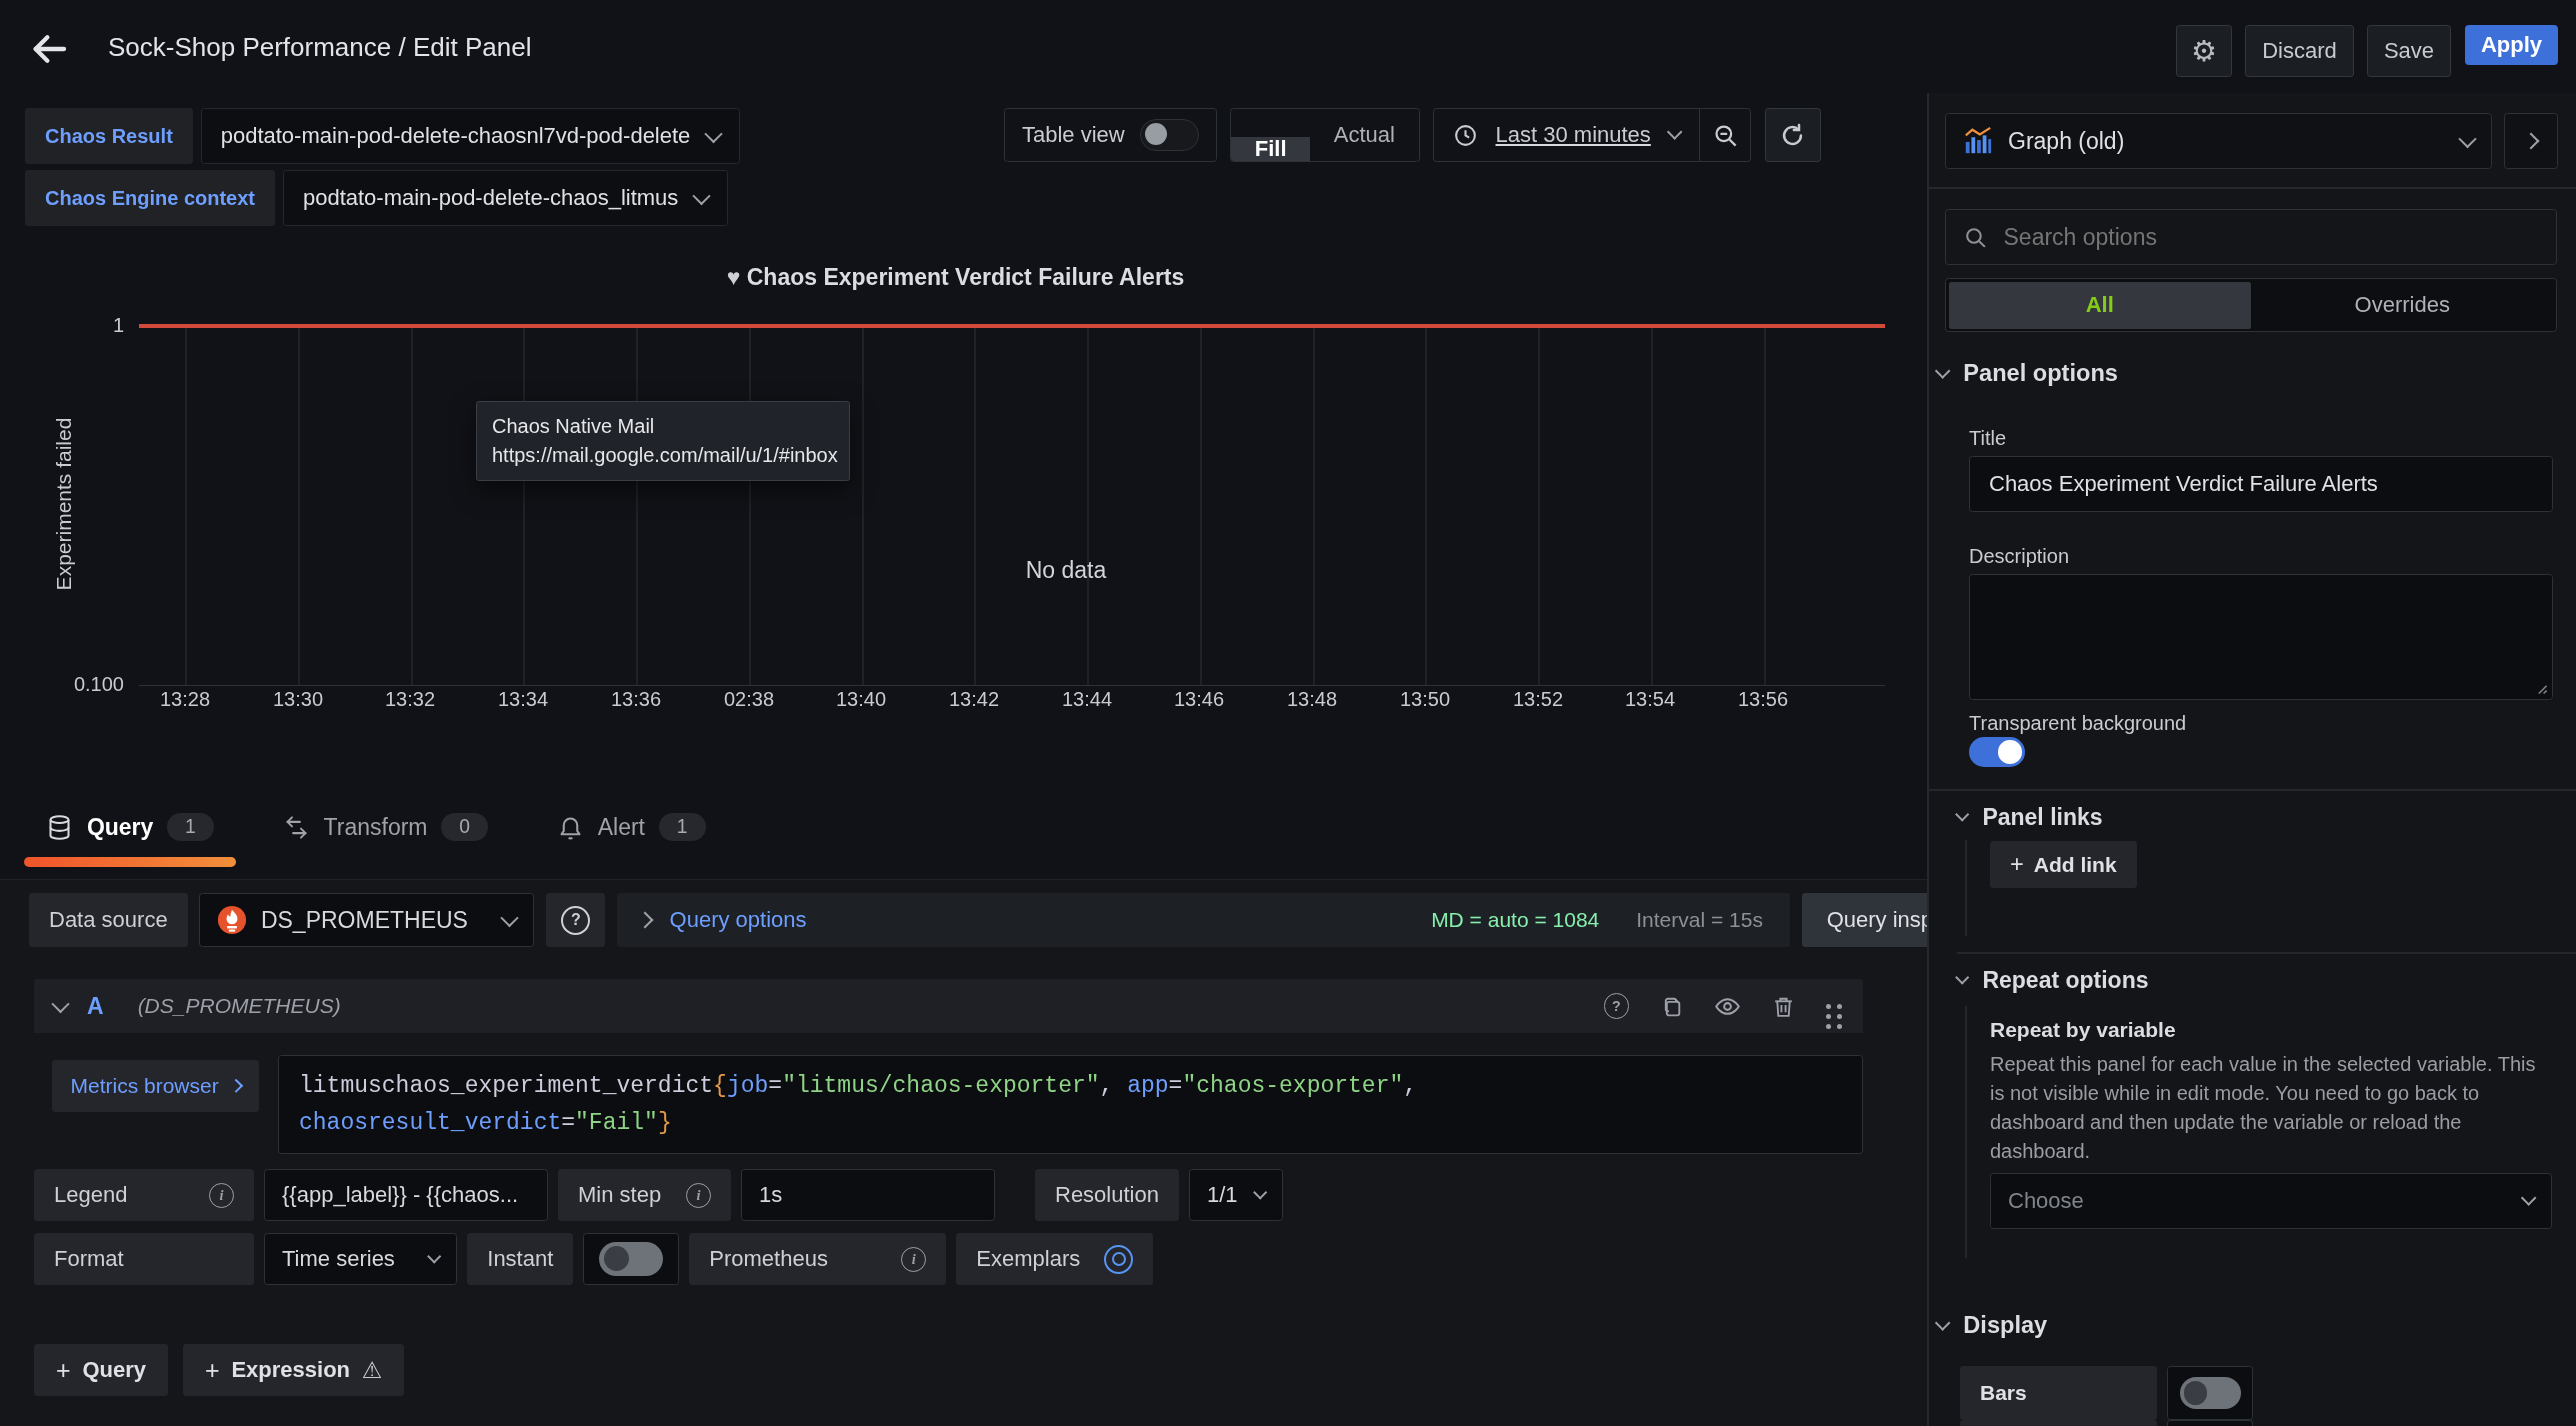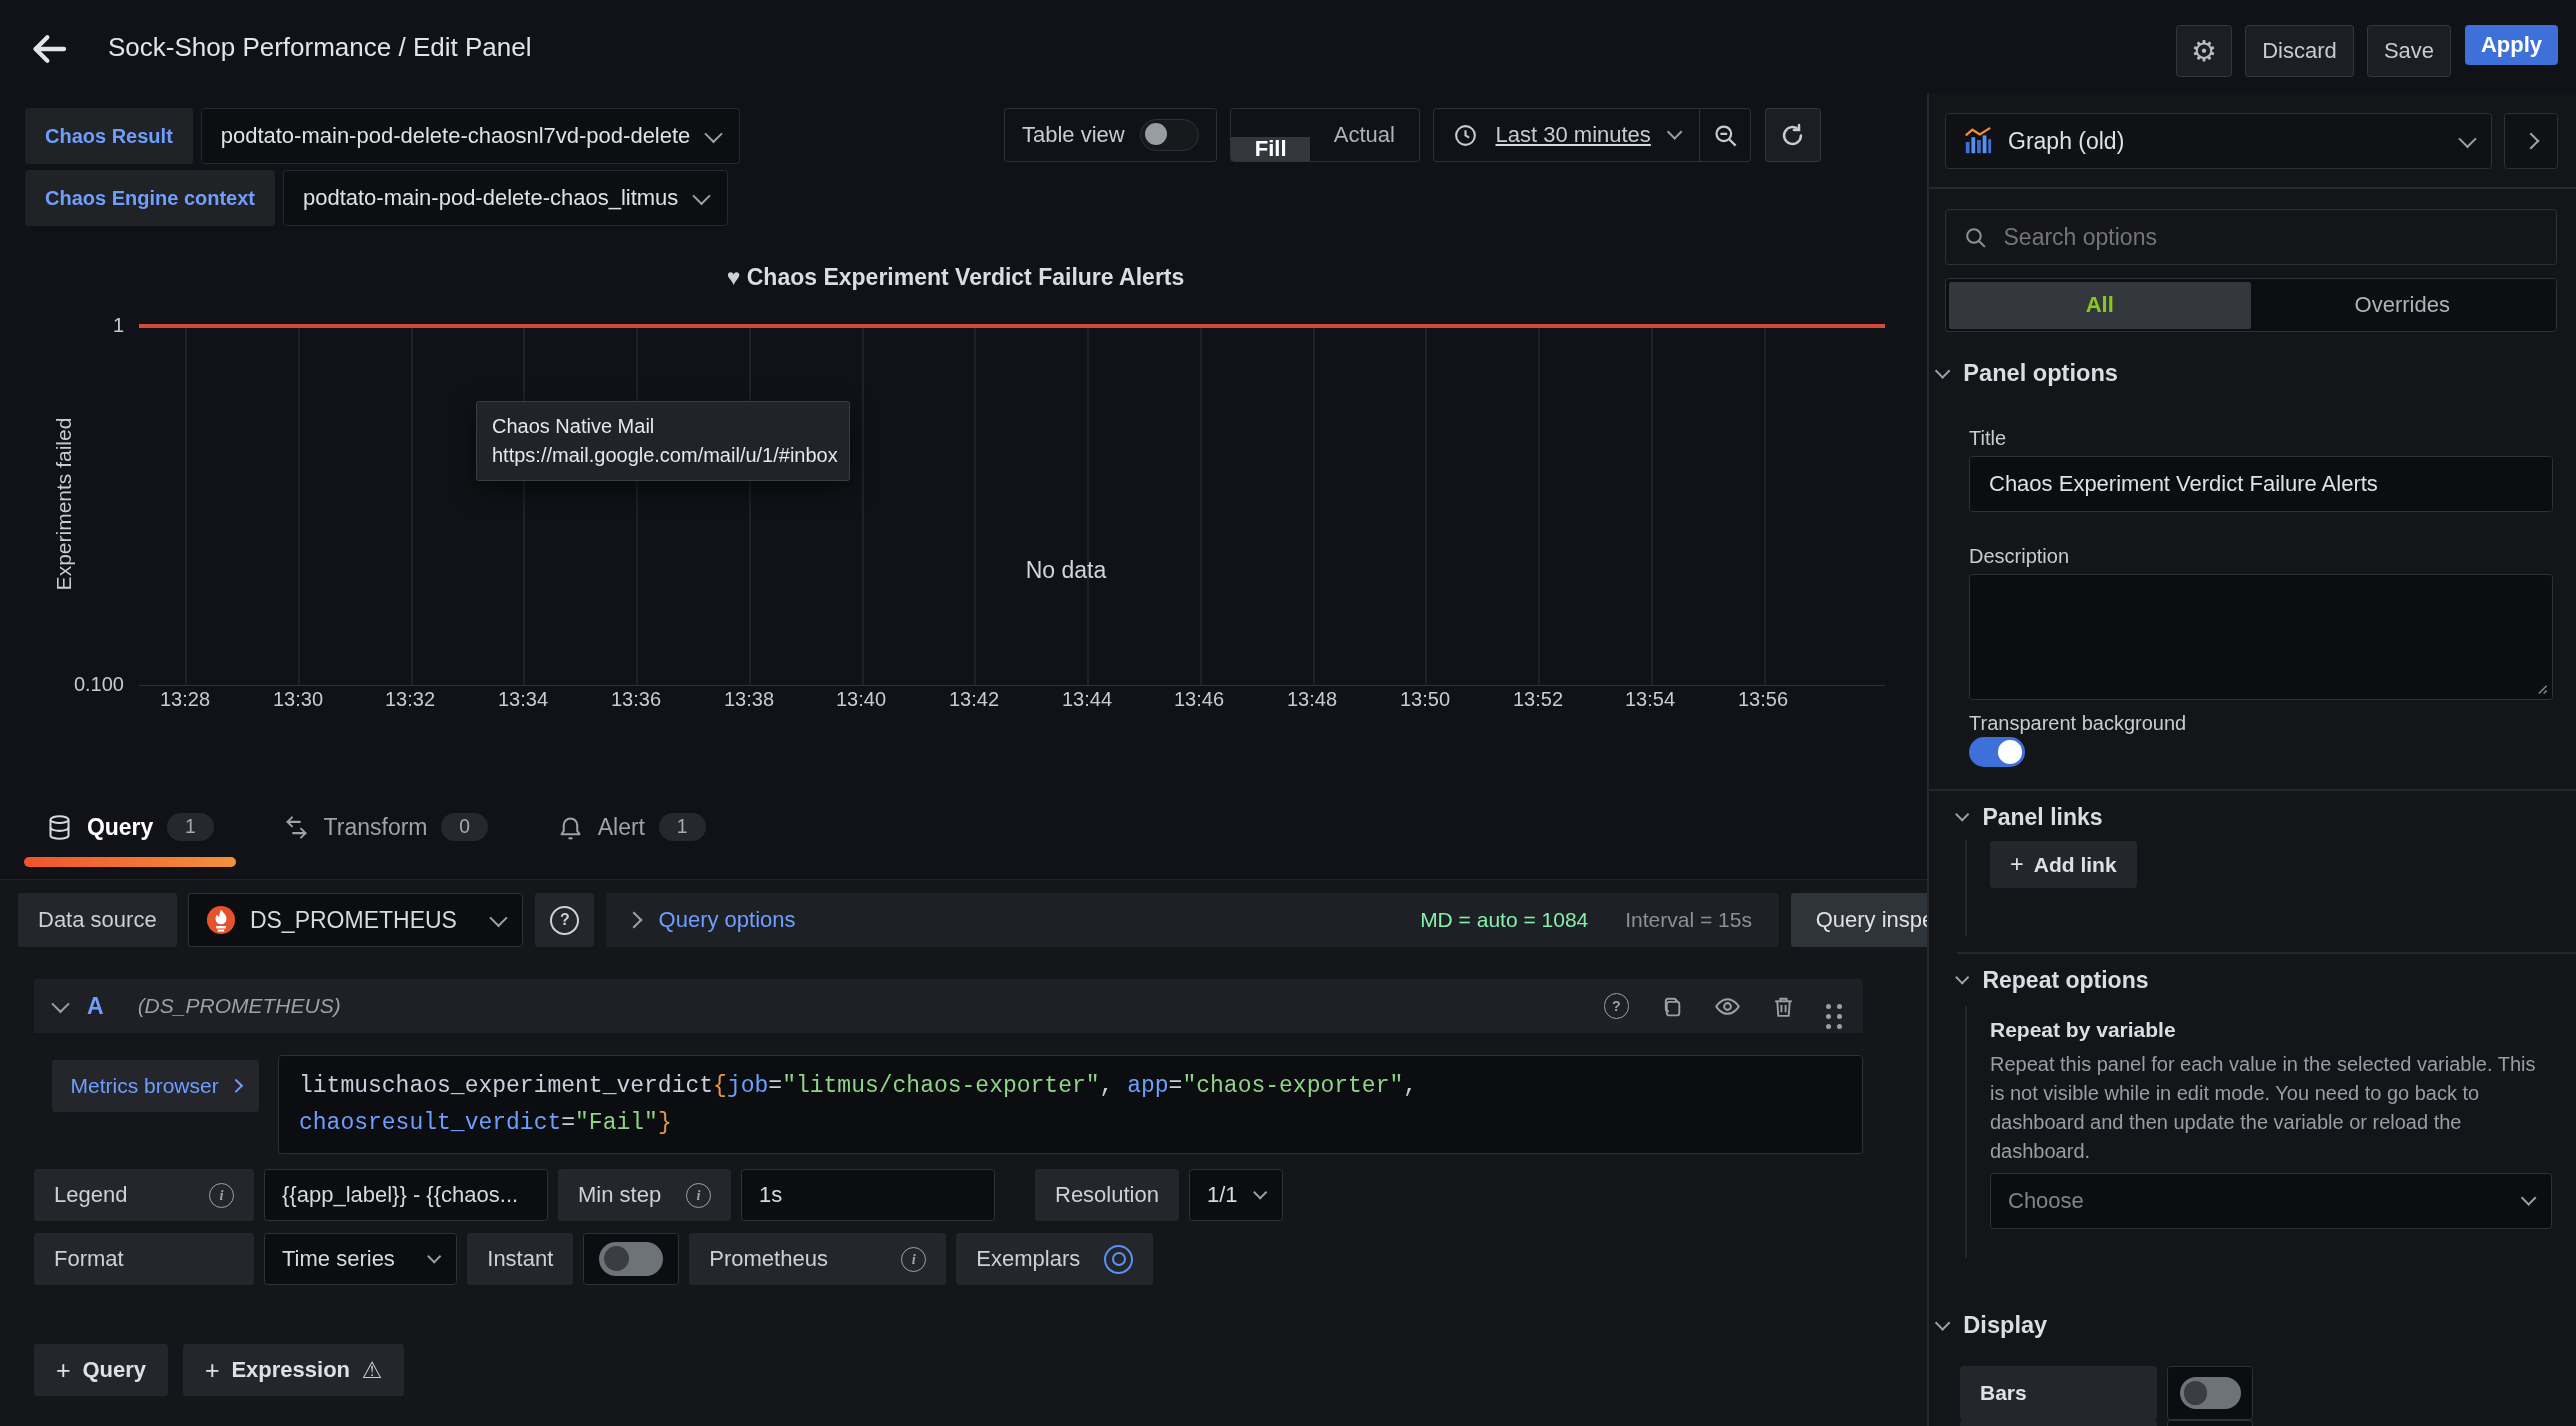--- a/index.html
+++ b/index.html
@@ -84,21 +84,21 @@
   .tab.active{color:#fff;font-weight:600;}
   .tab .badge{display:flex;align-items:center;justify-content:center;background:#26282e;border-radius:15px;
               min-width:23.6px;padding:3.4px 11.8px;font-size:19.3px;font-weight:400;color:#a7aab0;}
   .tab.active .underline{position:absolute;left:0;right:0;bottom:0;height:10px;border-radius:5px;
               background:linear-gradient(90deg,#f0542b,#f2903b);}
   .tab svg{color:#9fa2a8;}
   .tab.active svg{color:#d8d9de;}
 
   
   .qsection{position:absolute;left:0;top:880px;width:1928px;height:547px;background:#15161a;}
-  .ds-row{position:absolute;left:18px;top:893px;width:1978px;height:54px;display:flex;gap:11.8px;}
+  .ds-row{position:absolute;left:29px;top:893px;width:1978px;height:54px;display:flex;gap:11.8px;}
   .qopts{flex:1;display:flex;align-items:center;gap:18.5px;background:#1d2025;border-radius:3.4px;
          padding:0 22px;box-sizing:border-box;}
   .qa-header{position:absolute;left:34px;top:979px;width:1829px;height:54px;background:#1e2025;
              border-radius:3.4px 3.4px 0 0;display:flex;align-items:center;padding:0 20px;box-sizing:border-box;}
   .icon-row{margin-left:auto;display:flex;align-items:center;gap:30px;color:#9da0a8;}
   .code-box{position:absolute;left:278px;top:1055px;width:1585px;height:99px;background:#0c0d10;
             border:1.7px solid #2c3235;border-radius:3.4px;padding:11.8px 20px;box-sizing:border-box;
             font-family:"Liberation Mono","DejaVu Sans Mono",monospace;font-size:23px;line-height:37px;}
   .c-base{color:#ccccdc;} .c-lbl{color:#6e9fff;} .c-str{color:#8fd486;} .c-brace{color:#e0984a;}
   .opt-row{position:absolute;left:34px;height:52px;display:flex;gap:10px;}
@@ -222,21 +222,21 @@
 
     <div class="tooltip">
       <div>Chaos Native Mail</div>
       <div>https://mail.google.com/mail/u/1/#inbox</div>
     </div>
   <div class="xtick" style="left: 160px;">13:28</div>
       <div class="xtick" style="left: 273px;">13:30</div>
       <div class="xtick" style="left: 385px;">13:32</div>
       <div class="xtick" style="left: 498px;">13:34</div>
       <div class="xtick" style="left: 611px;">13:36</div>
-      <div class="xtick" style="left: 724px;">13:38</div>
+      <div class="xtick" style="left: 724px;">02:38</div>
       <div class="xtick" style="left: 836px;">13:40</div>
       <div class="xtick" style="left: 949px;">13:42</div>
       <div class="xtick" style="left: 1062px;">13:44</div>
       <div class="xtick" style="left: 1174px;">13:46</div>
       <div class="xtick" style="left: 1287px;">13:48</div>
       <div class="xtick" style="left: 1400px;">13:50</div>
       <div class="xtick" style="left: 1513px;">13:52</div>
       <div class="xtick" style="left: 1625px;">13:54</div>
       <div class="xtick" style="left: 1738px;">13:56</div>
     </div>

